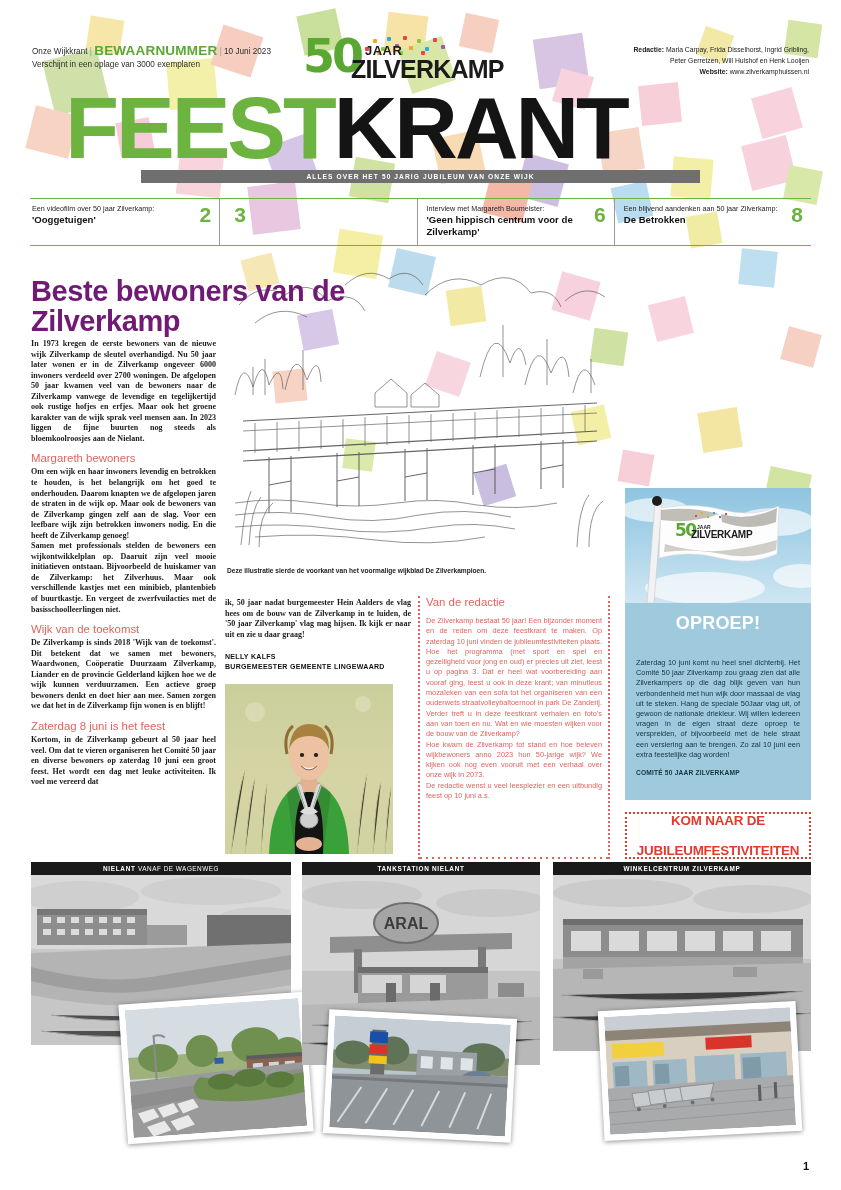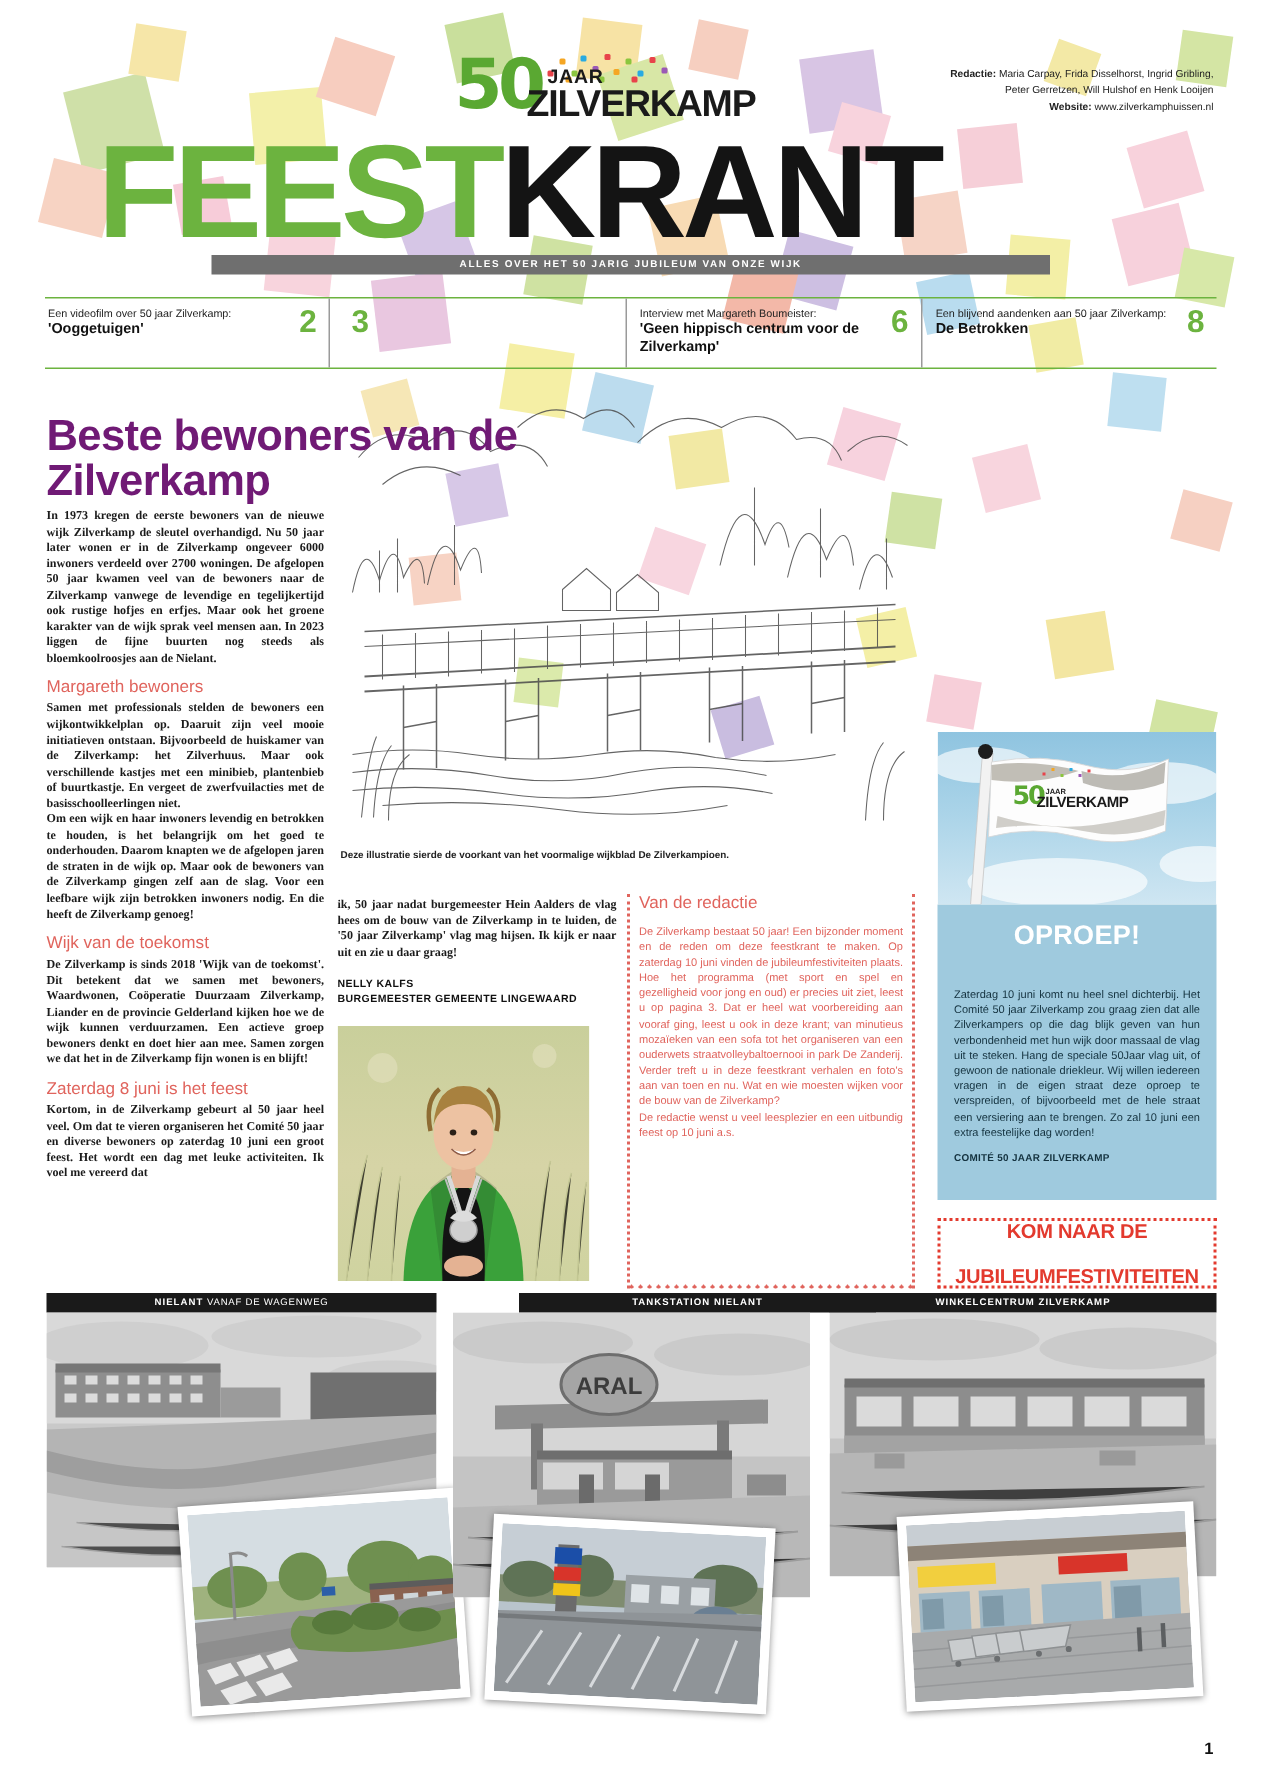--- a/index.html
+++ b/index.html
@@ -147,20 +147,25 @@
     <div class="confetti" style="left:700px;top:410px;width:40px;height:40px;background:#f3e6a2;transform:rotate(-9deg);"></div>
     <div class="confetti" style="left:766px;top:470px;width:42px;height:42px;background:#d2e4a2;transform:rotate(12deg);"></div>
     <div class="confetti" style="left:652px;top:300px;width:38px;height:38px;background:#f8d5de;transform:rotate(-14deg);"></div>
     <div class="confetti" style="left:740px;top:250px;width:36px;height:36px;background:#bedff0;transform:rotate(6deg);"></div>
     <div class="confetti" style="left:688px;top:214px;width:32px;height:32px;background:#f1eca4;transform:rotate(-10deg);"></div>
     <div class="confetti" style="left:784px;top:330px;width:34px;height:34px;background:#f6d0c2;transform:rotate(15deg);"></div>
   </div>
 
   <div class="masthead">
 
+    <div class="issue-line">
+      <span>Onze Wijkkrant</span><span class="sep"> | </span><span class="bew">BEWAARNUMMER</span><span class="sep"> | </span><span>10 Juni 2023</span>
+      <br>
+      <span>Verschijnt in een oplage van 3000 exemplaren</span>
+    </div>
 
     <div class="credits">
       <div><b>Redactie:</b>
         <span>Maria Carpay, Frida Disselhorst, Ingrid Gribling,</span></div>
       <div><span>Peter Gerretzen, Will Hulshof en Henk Looijen</span></div>
       <div><b>Website:</b>
         <span>www.zilverkamphuissen.nl</span></div>
     </div>
 
     <div class="logo50">
@@ -262,22 +267,22 @@
 
         <path d="M150 148 l16 -14 l16 14 v14 h-32z M186 150 l14 -12 l14 12 v12 h-28z"></path>
       </g>
     </svg>
   </div>
   <div class="illus-cap">Deze illustratie sierde de voorkant van het voormalige wijkblad De Zilverkampioen.</div>
 
   <div class="col col1">
     <p class="body-serif">In 1973 kregen de eerste bewoners van de nieuwe wijk Zilverkamp de sleutel overhandigd. Nu 50 jaar later wonen er in de Zilverkamp ongeveer 6000 inwoners verdeeld over 2700 woningen. De afgelopen 50 jaar kwamen veel van de bewoners naar de Zilverkamp vanwege de levendige en tegelijkertijd ook rustige hofjes en erfjes. Maar ook het groene karakter van de wijk sprak veel mensen aan. In 2023 liggen de fijne buurten nog steeds als bloemkoolroosjes aan de Nielant.</p>
     <div class="sub-red">Margareth bewoners</div>
+    <p class="body-serif">Om een wijk en haar inwoners levendig en betrokken te houden, is het belangrijk om het goed te onderhouden. Daarom knapten we de afgelopen jaren de straten in de wijk op. Maar ook de bewoners van de Zilverkamp gingen zelf aan de slag. Voor een leefbare wijk zijn betrokken inwoners nodig. En die heeft de Zilverkamp genoeg!</p>
     <p class="body-serif">Samen met professionals stelden de bewoners een wijkontwikkelplan op. Daaruit zijn veel mooie initiatieven ontstaan. Bijvoorbeeld de huiskamer van de Zilverkamp: het Zilverhuus. Maar ook verschillende kastjes met een minibieb, plantenbieb of buurtkastje. En vergeet de zwerfvuilacties met de basisschoolleerlingen niet.</p>
-    <p class="body-serif">Om een wijk en haar inwoners levendig en betrokken te houden, is het belangrijk om het goed te onderhouden. Daarom knapten we de afgelopen jaren de straten in de wijk op. Maar ook de bewoners van de Zilverkamp gingen zelf aan de slag. Voor een leefbare wijk zijn betrokken inwoners nodig. En die heeft de Zilverkamp genoeg!</p>
     <div class="sub-red">Wijk van de toekomst</div>
     <p class="body-serif">De Zilverkamp is sinds 2018 'Wijk van de toekomst'. Dit betekent dat we samen met bewoners, Waardwonen, Coöperatie Duurzaam Zilverkamp, Liander en de provincie Gelderland kijken hoe we de wijk kunnen verduurzamen. Een actieve groep bewoners denkt en doet hier aan mee. Samen zorgen we dat het in de Zilverkamp fijn wonen is en blijft!</p>
     <div class="sub-red">Zaterdag 8 juni is het feest</div>
     <p class="body-serif">Kortom, in de Zilverkamp gebeurt al 50 jaar heel veel. Om dat te vieren organiseren het Comité 50 jaar en diverse bewoners op zaterdag 10 juni een groot feest. Het wordt een dag met leuke activiteiten. Ik voel me vereerd dat</p>
   </div>
 
   <div class="col col2">
     <p class="body-serif">ik, 50 jaar nadat burgemeester Hein Aalders de vlag hees om de bouw van de Zilverkamp in te luiden, de '50 jaar Zilverkamp' vlag mag hijsen. Ik kijk er naar uit en zie u daar graag!</p>
     <div class="byline">
       <div>NELLY KALFS</div>
@@ -321,20 +326,21 @@
       <ellipse cx="84" cy="136" rx="9" ry="8" fill="#cfcfcf" stroke="#9e9e9e"></ellipse>
       <path d="M75 128 q9 -10 18 0 q-9 5 -18 0z" fill="#dcdcdc"></path>
 
       <ellipse cx="84" cy="160" rx="13" ry="7" fill="#e4b293"></ellipse>
     </svg>
   </div>
 
   <div class="redactie">
     <h3>Van de redactie</h3>
     <p>De Zilverkamp bestaat 50 jaar! Een bijzonder moment en de reden om deze feestkrant te maken. Op zaterdag 10 juni vinden de jubileumfestiviteiten plaats. Hoe het programma (met sport en spel en gezelligheid voor jong en oud) er precies uit ziet, leest u op pagina 3. Dat er heel wat voorbereiding aan vooraf ging, leest u ook in deze krant; van minutieus mozaïeken van een sofa tot het organiseren van een ouderwets straatvolleybaltoernooi in park De Zanderij. Verder treft u in deze feestkrant verhalen en foto's aan van toen en nu. Wat en wie moesten wijken voor de bouw van de Zilverkamp?</p>
+    <p>Hoe kwam de Zilverkamp tot stand en hoe beleven wijkbewoners anno 2023 hun 50-jarige wijk? We kijken ook nog even vooruit met een verhaal over onze wijk in 2073.</p>
     <p>De redactie wenst u veel leesplezier en een uitbundig feest op 10 juni a.s.</p>
   </div>
   <div class="red-dots"></div>
 
   <div class="flagphoto">
     <svg viewBox="0 0 186 115" width="186" height="115">
       <defs>
         <linearGradient id="skyg" x1="0" y1="0" x2="0" y2="1">
           <stop offset="0%" stop-color="#8fc4e0"></stop>
             <stop offset="45%" stop-color="#a9d3e8"></stop>
@@ -460,21 +466,21 @@
             <path d="M38 114 l18 -5 l6 10 l-18 5z"></path>
           </g>
           <rect x="26" y="28" width="2" height="44" fill="#8b8b8b"></rect>
           <path d="M26 28 q8 -2 12 2" stroke="#8b8b8b" stroke-width="2" fill="none"></path>
           <rect x="86" y="54" width="9" height="6" fill="#2d5fa8"></rect>
         </svg>
       </div>
     </div>
   </div>
 
-  <div class="photoblock" style="left:302px;top:862px;width:238px;height:270px;padding-left:44px;">
+  <div class="photoblock" style="left:302px;top:862px;width:238px;height:270px;">
     <div class="cap-bar" style="width:238px;">
       <span>TANKSTATION NIELANT</span>
     </div>
     <div class="bw" style="width:238px;height:190px;">
       <svg viewBox="0 0 238 190" width="238" height="190">
         <rect width="238" height="190" fill="#c4c4c4"></rect>
         <rect width="238" height="96" fill="#d6d6d6"></rect>
         <g fill="#cacaca">
             <ellipse cx="60" cy="20" rx="60" ry="14"></ellipse>
             <ellipse cx="190" cy="28" rx="56" ry="14"></ellipse>

